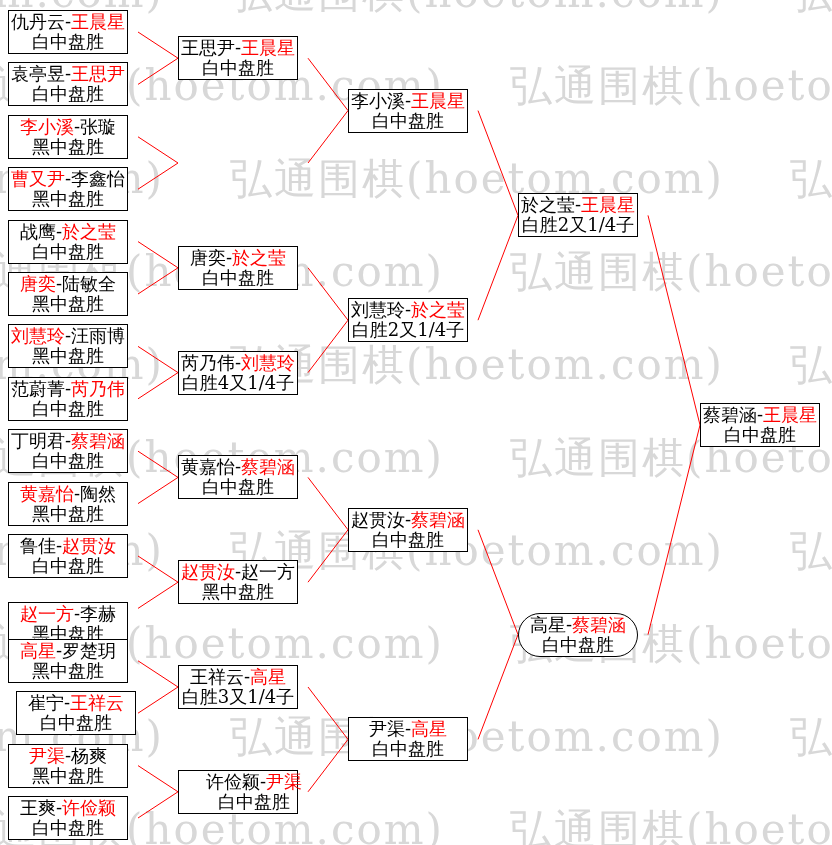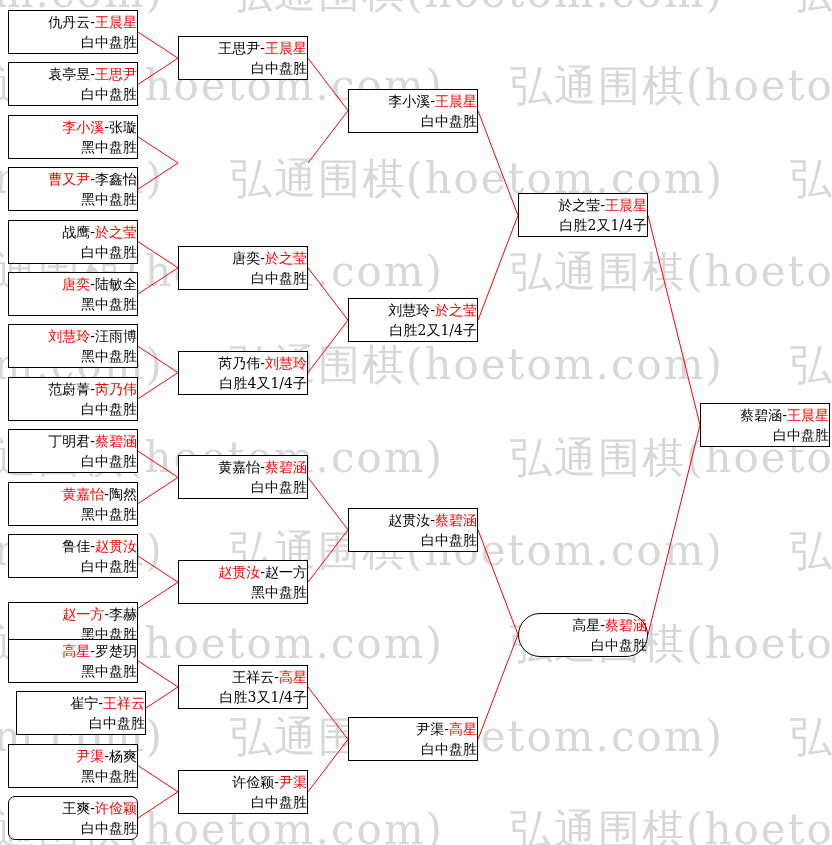--- a/index.html
+++ b/index.html
@@ -10,25 +10,25 @@
   }
   #watermark-layer{position:absolute;left:0;top:0;width:100%;height:100%;z-index:1;overflow:hidden}
   .wm{
     position:absolute;white-space:nowrap;font-size:42px;letter-spacing:2px;
     color:var(--wm-color,#d6d6d6);user-select:none;
     font-family:"DejaVu Serif","Liberation Serif",serif;
   }
   #lines{position:absolute;left:0;top:0;z-index:2}
   #boxes{position:absolute;left:0;top:0;width:100%;height:100%;z-index:3}
   .match{
-    position:absolute;width:130px;height:44px;box-sizing:border-box;
+    position:absolute;width:120px;height:44px;box-sizing:border-box;
     border:1px solid var(--border-color,#000);
     background:var(--box-bg,#fff);
-    display:flex;flex-direction:column;justify-content:center;align-items:flex-end;
-    font-size:14px;line-height:20px;color:var(--text-color,#000);text-align:center;
+    display:flex;flex-direction:column;justify-content:center;align-items:center;
+    font-size:18px;line-height:20px;color:var(--text-color,#000);text-align:center;
   }
   .match .players,.match .result{white-space:nowrap}
   .winner{color:var(--winner-color,#f00)}
 </style>
 </head>
 <body>
 
 <div id="stage">
   <div id="watermark-layer">
       <span class="wm" style="left: -330px; top: -35px;">弘通围棋(hoetom.com)</span>
@@ -143,21 +143,21 @@
         <div class="result">黑中盘胜</div>
       </div>
       <div class="match" style="left: 8px; top: 691px; margin-left: 8px;">
         <div class="players"><span>崔宁</span><span>-</span><span class="winner">王祥云</span></div>
         <div class="result">白中盘胜</div>
       </div>
       <div class="match" style="left: 8px; top: 744px;">
         <div class="players"><span class="winner">尹渠</span><span>-</span><span>杨爽</span></div>
         <div class="result">黑中盘胜</div>
       </div>
-      <div class="match" style="left: 8px; top: 796px; border-radius: 7px;">
+      <div class="match" style="left: 8px; top: 796px;">
         <div class="players"><span>王爽</span><span>-</span><span class="winner">许俭颖</span></div>
         <div class="result">白中盘胜</div>
       </div>
       <div class="match" style="left: 178px; top: 36px;">
         <div class="players"><span>王思尹</span><span>-</span><span class="winner">王晨星</span></div>
         <div class="result">白中盘胜</div>
       </div>
       <div class="match" style="left: 178px; top: 246px;">
         <div class="players"><span>唐奕</span><span>-</span><span class="winner">於之莹</span></div>
         <div class="result">白中盘胜</div>

